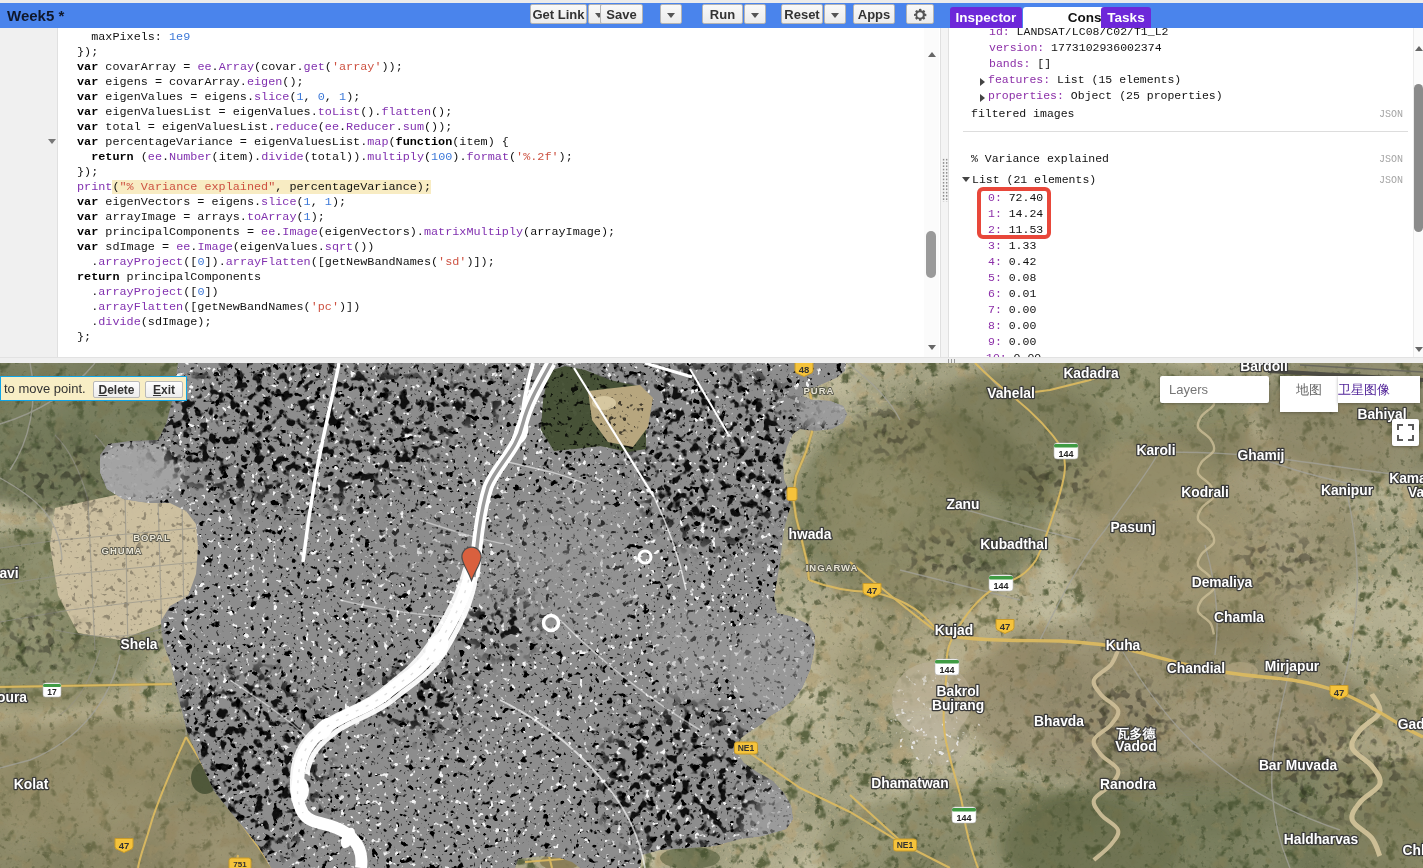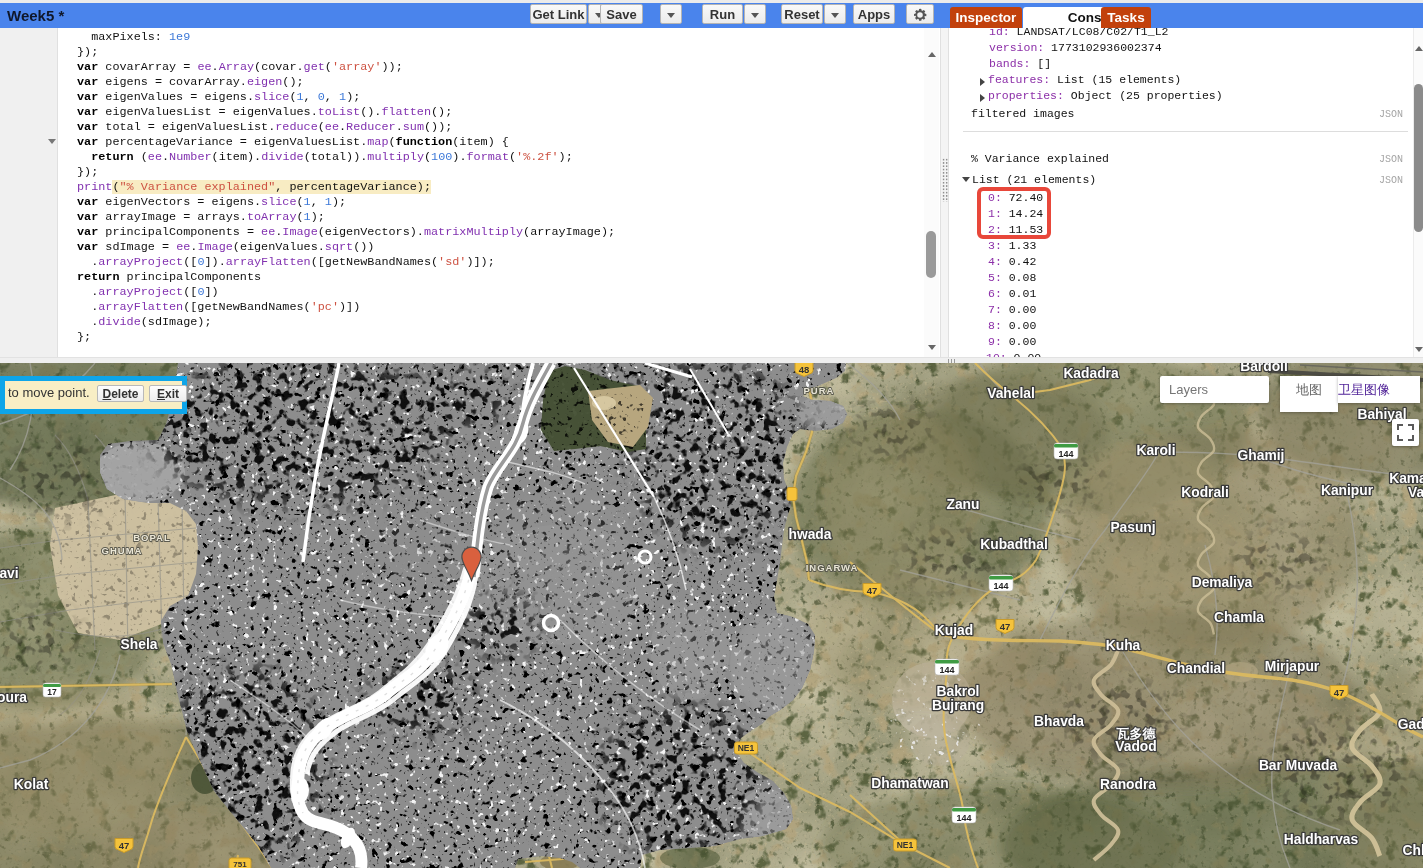--- a/index.html
+++ b/index.html
@@ -9,21 +9,21 @@
 #topbar{position:absolute;left:0;top:0;width:1423px;height:28px;background:#4a84ec;}
 #topstrip{position:absolute;left:0;top:0;width:1423px;height:3px;background:#ebebeb;}
 #title{position:absolute;left:7px;top:7px;color:#0f172a;font-weight:bold;font-size:15px;}
 .tb{position:absolute;top:4px;height:20px;background:linear-gradient(#f9f9f9,#ebebeb);
 border:1px solid #b4b4b4;border-radius:2px;color:#333;font-weight:bold;font-size:13px;
 text-align:center;line-height:20px;box-sizing:border-box;}
 .caret{position:absolute;top:4px;height:20px;width:22px;background:linear-gradient(#f9f9f9,#ebebeb);
 border:1px solid #b4b4b4;border-radius:2px;box-sizing:border-box;}
 .caret:after{content:"";position:absolute;left:6px;top:8px;border:4px solid transparent;border-top:5px solid #555;}
 .tab{position:absolute;top:7px;height:21px;border-radius:3px 3px 0 0;color:#fff;font-weight:bold;
-font-size:13.5px;text-align:center;line-height:21px;background:#c2410c;}
+font-size:13.5px;text-align:center;line-height:21px;background:#6d28d9;}
 .tab.act{background:#fff;color:#111;padding-left:36px;}
 
 #editor{position:absolute;left:0;top:28px;width:940px;height:329px;background:#fff;overflow:hidden;}
 #gutter{position:absolute;left:0;top:0;width:58px;height:329px;background:#f0f0f0;border-right:1px solid #e0e0e0;box-sizing:border-box;}
 #gnums{position:absolute;left:0;top:2px;width:44px;text-align:right;font-family:"Liberation Mono",monospace;
 font-size:11.6px;line-height:15px;color:#555;white-space:pre;}
 #code{position:absolute;left:77px;top:2px;font-family:"Liberation Mono",monospace;font-size:11.8px;
 line-height:15px;color:#111;white-space:pre;}
 #code .k{font-weight:bold;color:#000;}
 #code .m{color:#8232b0;}
@@ -41,21 +41,21 @@
 #console .json{position:absolute;color:#a5a5a5;font-size:10px;}
 #redbox{position:absolute;left:977px;top:187px;width:66px;height:44px;border:4px solid #e8473a;border-radius:6px;}
 #vsplit-dots{position:absolute;left:941.5px;top:158px;width:6px;height:44px;
 background:radial-gradient(circle,#8f8f8f 0.8px,transparent 1.1px);background-size:3.1px 3.3px;}
 #hsplit{position:absolute;left:0;top:357px;width:1423px;height:6px;background:#efefef;border-top:1px solid #e2e2e2;box-sizing:border-box;}
 #hsplit-dots{position:absolute;left:947px;top:358.5px;width:10px;height:4px;
 background:radial-gradient(circle,#9a9a9a 0.7px,transparent 1px);background-size:3px 2px;}
 
 #map{position:absolute;left:0;top:363px;width:1423px;height:505px;overflow:hidden;}
 
-#banner{position:absolute;left:0;top:13px;width:187px;height:38px;background:#f8eec5;border:5px solid #0ea5e9;
+#banner{position:absolute;left:0;top:13px;width:187px;height:25px;background:#f8eec5;border:1px solid #0ea5e9;
 box-sizing:border-box;font-size:13px;color:#333;}
 #banner span{position:absolute;left:3px;top:4px;}
 .bbtn{position:absolute;top:4px;height:17px;background:linear-gradient(#fdfdfd,#ededed);border:1px solid #b9b9b9;
 border-radius:2px;font-size:12px;font-weight:bold;color:#333;text-align:center;line-height:16px;box-sizing:border-box;}
 .bbtn u{text-decoration:underline;}
 #layersbox{position:absolute;left:1160px;top:13px;width:109px;height:27px;background:#fff;border-radius:2px;
 box-shadow:0 1px 3px rgba(0,0,0,.3);font-size:13px;color:#757575;line-height:28px;padding-left:9px;box-sizing:border-box;}
 #btn-map{position:absolute;left:1280px;top:13px;width:58px;height:36px;background:#fff;color:#666;
 font-size:13px;text-align:center;line-height:27px;box-shadow:0 1px 3px rgba(0,0,0,.3);}
 #btn-sat{position:absolute;left:1338px;top:13px;width:82px;height:27px;background:#fff;color:#4c1d95;

